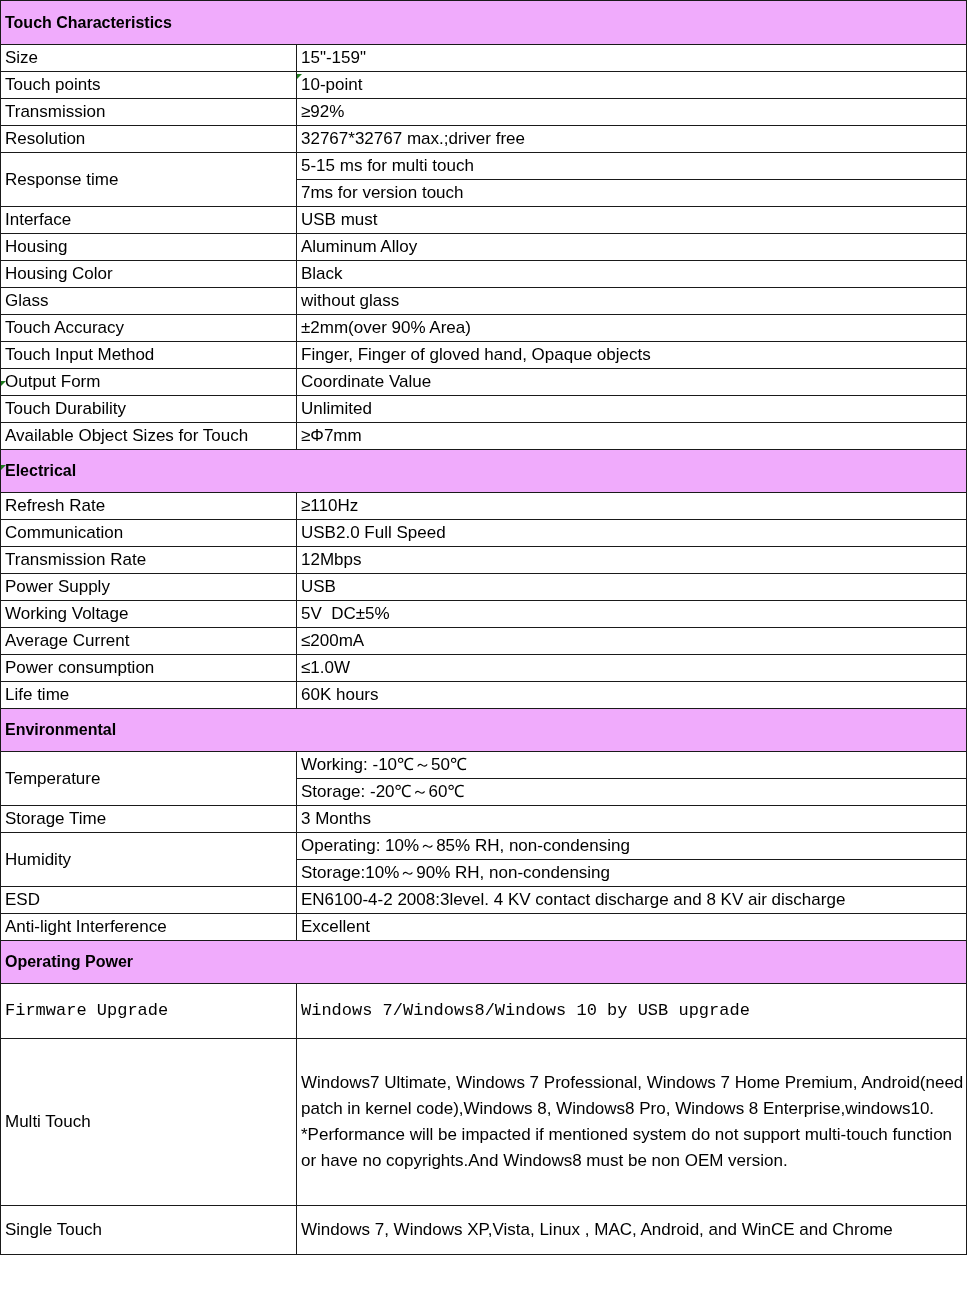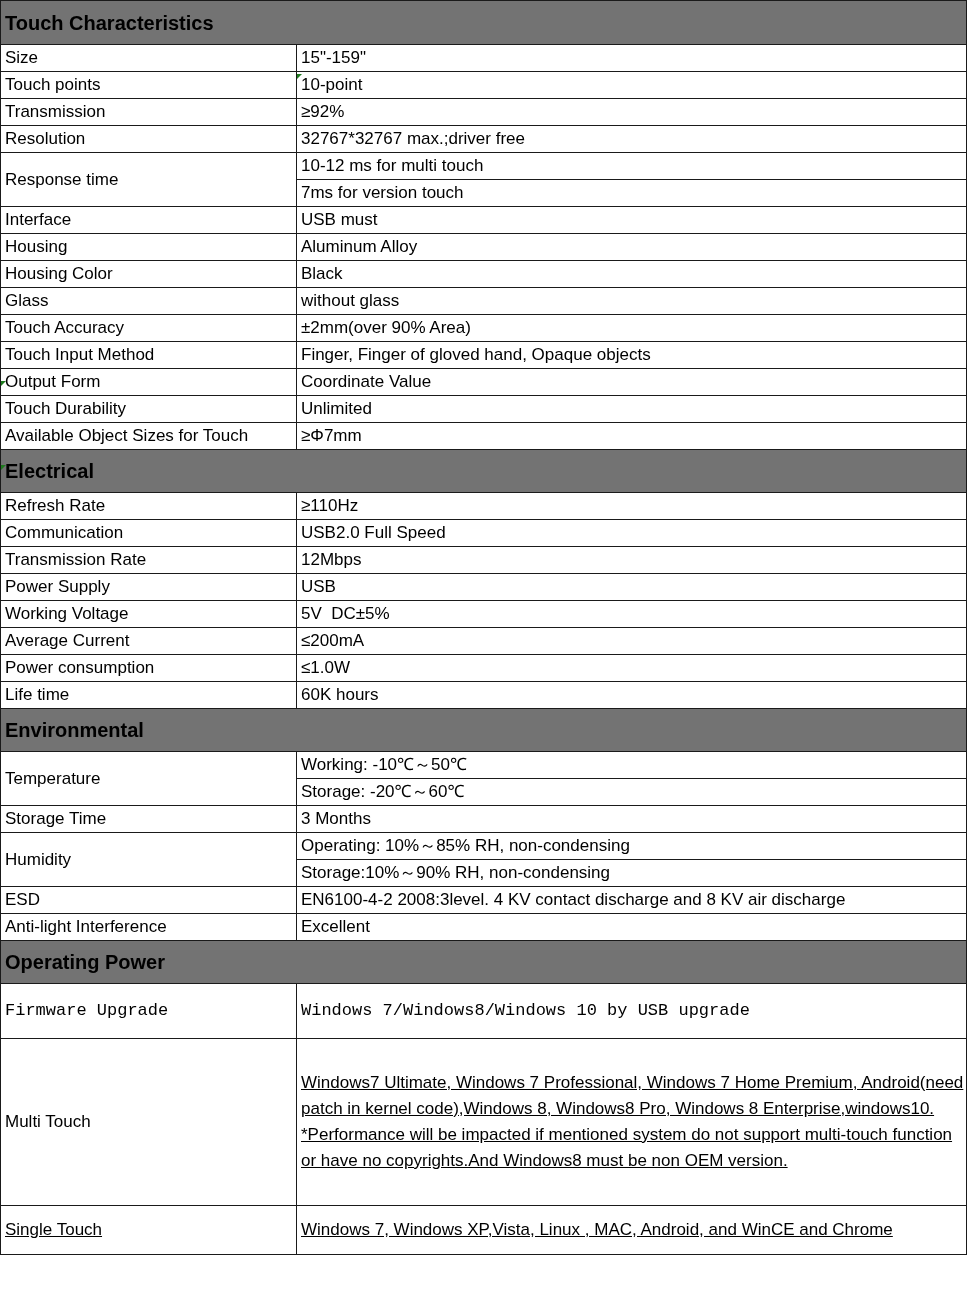--- a/index.html
+++ b/index.html
@@ -2,25 +2,25 @@
 <html><head>
 <meta charset="utf-8">
 <style>
   html, body { margin:0; padding:0; background:#ffffff; }
   body { width:967px; height:1289px; overflow:hidden; font-family:"Liberation Sans", sans-serif; color:#000; }
   table { border-collapse:collapse; width:966px; table-layout:fixed; position:absolute; left:0; top:0; }
   col.c1 { width:296px; }
   col.c2 { width:670px; }
   td { border:1.5px solid #1a1a1a; padding:0 0 0 4px; font-size:17px; line-height:20px; vertical-align:middle; white-space:nowrap; overflow:hidden; }
   tr.row td { height:26px; }
-  tr.section td { background:#737373; font-weight:bold; font-size:20px; height:42px; }
+  tr.section td { background:#f0abfc; font-weight:bold; font-size:16px; height:42px; }
   tr.section.first td { height:43px; }
-  td.wrap { white-space:normal; line-height:26px; padding-top:3px; padding-bottom:4px;text-decoration:underline; }
+  td.wrap { white-space:normal; line-height:26px; padding-top:3px; padding-bottom:4px; }
   tr.tall td { height:54px;font-family:Liberation Mono, monospace; }
-  tr.tall2 td { height:48px;text-decoration:underline; }
+  tr.tall2 td { height:48px; }
   .mark { position:absolute; width:0; height:0; border-top:5px solid #1e7b1e; border-right:5px solid transparent; }
 </style>
 </head>
 <body>
 
 <table>
   <colgroup>
       <col class="c1">
       <col class="c2">
     </colgroup>
@@ -40,21 +40,21 @@
     <tr class="row">
       <td>Transmission</td>
       <td>≥92%</td>
     </tr>
     <tr class="row">
       <td>Resolution</td>
       <td>32767*32767 max.;driver free</td>
     </tr>
     <tr class="row">
       <td rowspan="2">Response time</td>
-      <td>10-12 ms for multi touch</td>
+      <td>5-15 ms for multi touch</td>
     </tr>
     <tr class="row">
       <td>7ms for version touch</td>
     </tr>
     <tr class="row">
       <td>Interface</td>
       <td>USB must</td>
     </tr>
     <tr class="row">
       <td>Housing</td>

